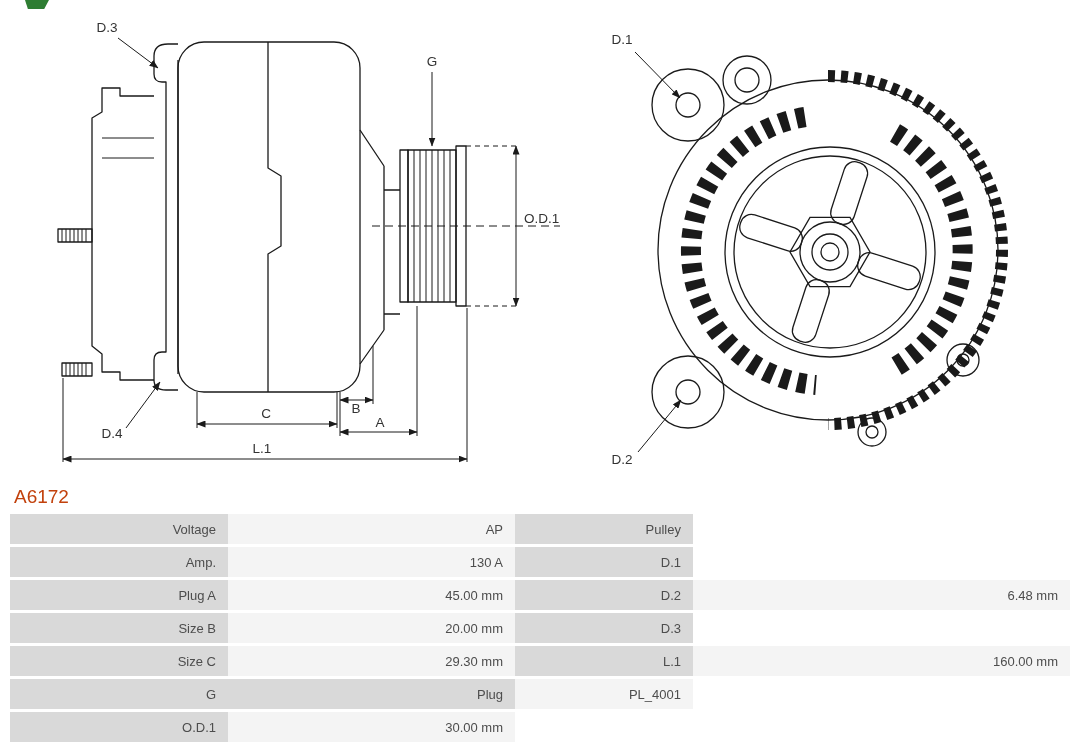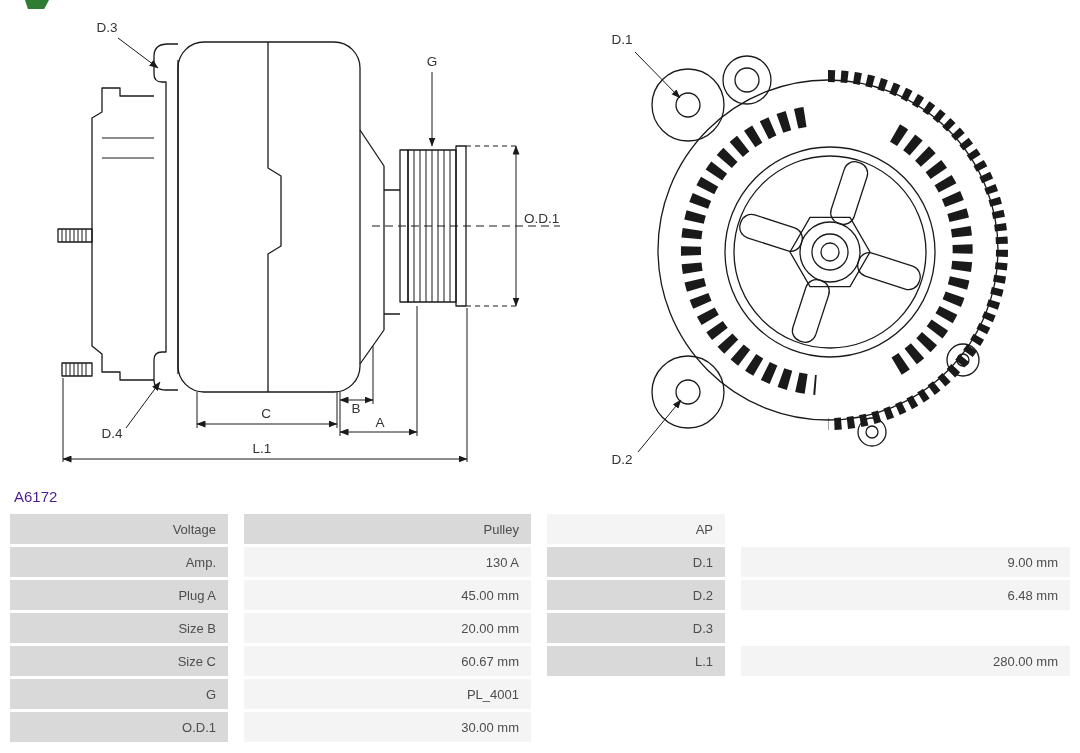--- a/index.html
+++ b/index.html
@@ -10,24 +10,24 @@
   }
   .diagram-area { position:relative; width:1080px; height:486px; }
   .diagram-area svg { position:absolute; left:0; top:0; }
   .logo-fragment {
     position:absolute; left:25px; top:0; width:24px; height:9px;
     background:#2e7d32;
     clip-path:polygon(0 0,100% 0,80% 100%,12% 100%);
   }
   .part-number {
     margin:2px 0 8px 14px;
-    color:#4c1d95; font-size:15px; line-height:18px;
+    color:#c2410c; font-size:19px; line-height:18px;
   }
   .spec-table { margin:0 10px; display:flex; flex-direction:column; gap:3px; }
-  .spec-row { display:grid; grid-template-columns:218px 287px 178px 1fr; gap:16px; }
+  .spec-row { display:grid; grid-template-columns:218px 287px 178px 1fr; gap:0; }
   .cell {
     height:30px; display:flex; align-items:center; justify-content:flex-end;
     padding-right:12px; font-size:13px; color:#4d4d4d;
   }
   .cell.label { background:#d9d9d9; }
   .cell.value { background:#f4f4f4; }
   .cell.blank { background:transparent; }
   text { font-family:"Liberation Sans", sans-serif; font-size:13.5px; fill:#333; }
 </style>
 </head>
@@ -146,48 +146,48 @@
     <text x="622" y="44" text-anchor="middle">D.1</text>
     <text x="622" y="464" text-anchor="middle">D.2</text>
   </svg>
 </div>
 
 <div class="part-number">A6172</div>
 
 <div class="spec-table">
   <div class="spec-row">
     <div class="cell label">Voltage</div>
+    <div class="cell value">AP</div>
     <div class="cell label">Pulley</div>
-    <div class="cell value">AP</div>
   </div>
   <div class="spec-row">
     <div class="cell label">Amp.</div>
     <div class="cell value">130 A</div>
     <div class="cell label">D.1</div>
-    <div class="cell value">9.00 mm</div>
   </div>
   <div class="spec-row">
     <div class="cell label">Plug A</div>
     <div class="cell value">45.00 mm</div>
     <div class="cell label">D.2</div>
     <div class="cell value">6.48 mm</div>
   </div>
   <div class="spec-row">
     <div class="cell label">Size B</div>
     <div class="cell value">20.00 mm</div>
     <div class="cell label">D.3</div>
   </div>
   <div class="spec-row">
     <div class="cell label">Size C</div>
-    <div class="cell value">60.67 mm</div>
+    <div class="cell value">29.30 mm</div>
     <div class="cell label">L.1</div>
-    <div class="cell value">280.00 mm</div>
+    <div class="cell value">160.00 mm</div>
   </div>
   <div class="spec-row">
     <div class="cell label">G</div>
+    <div class="cell label">Plug</div>
     <div class="cell value">PL_4001</div>
   </div>
   <div class="spec-row">
     <div class="cell label">O.D.1</div>
     <div class="cell value">30.00 mm</div>
     <div class="cell blank"></div>
     <div class="cell blank"></div>
   </div>
 </div>
 

